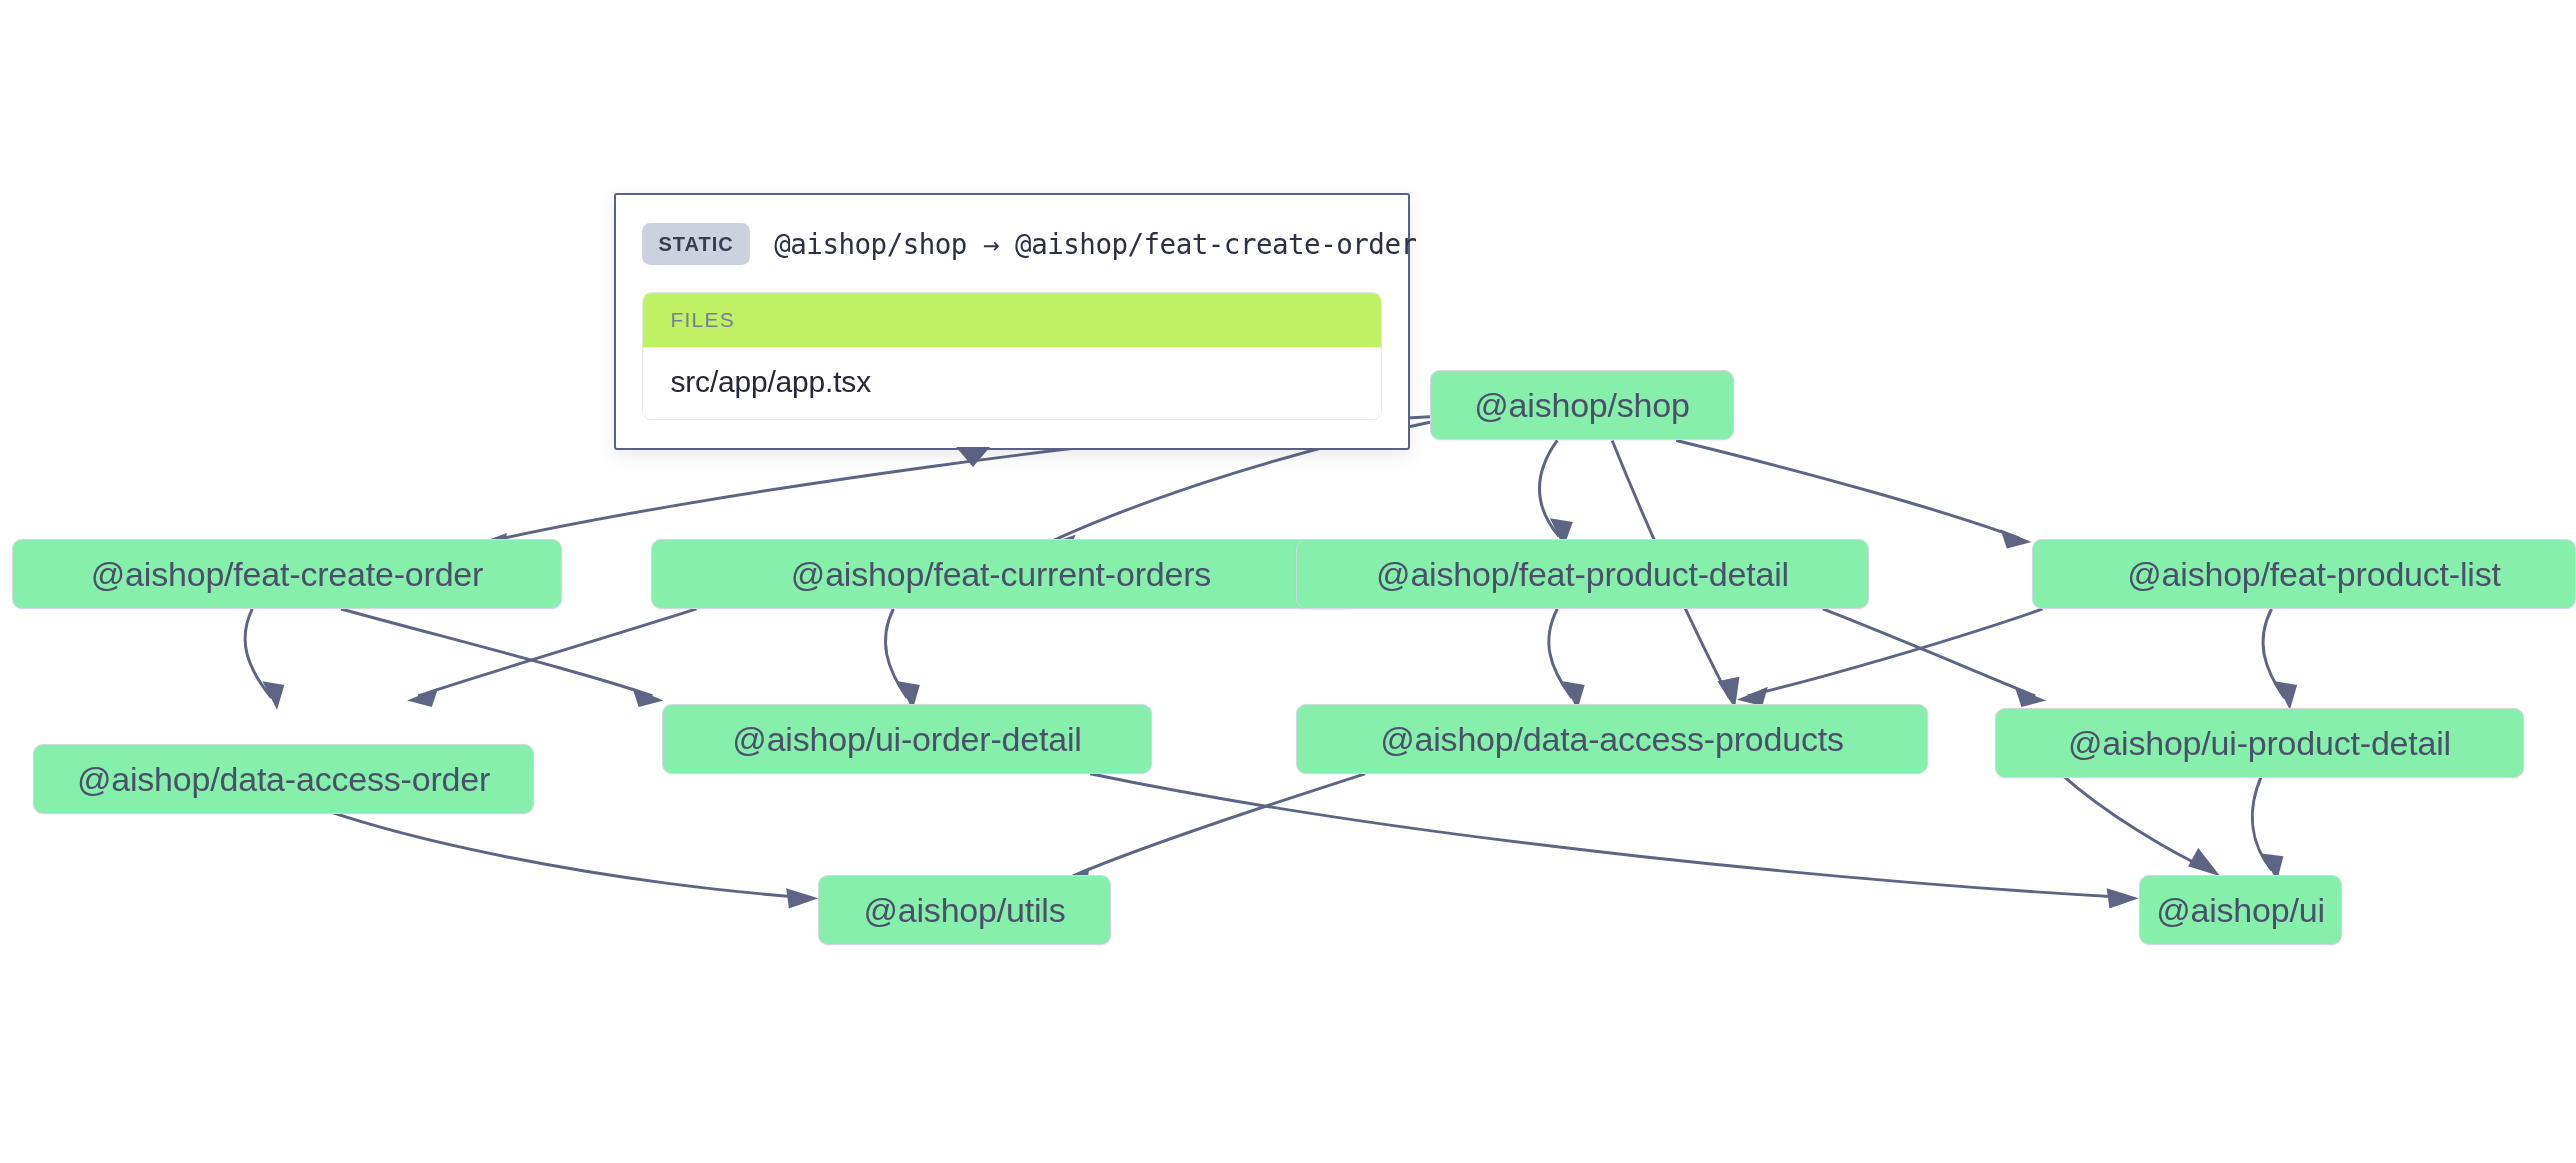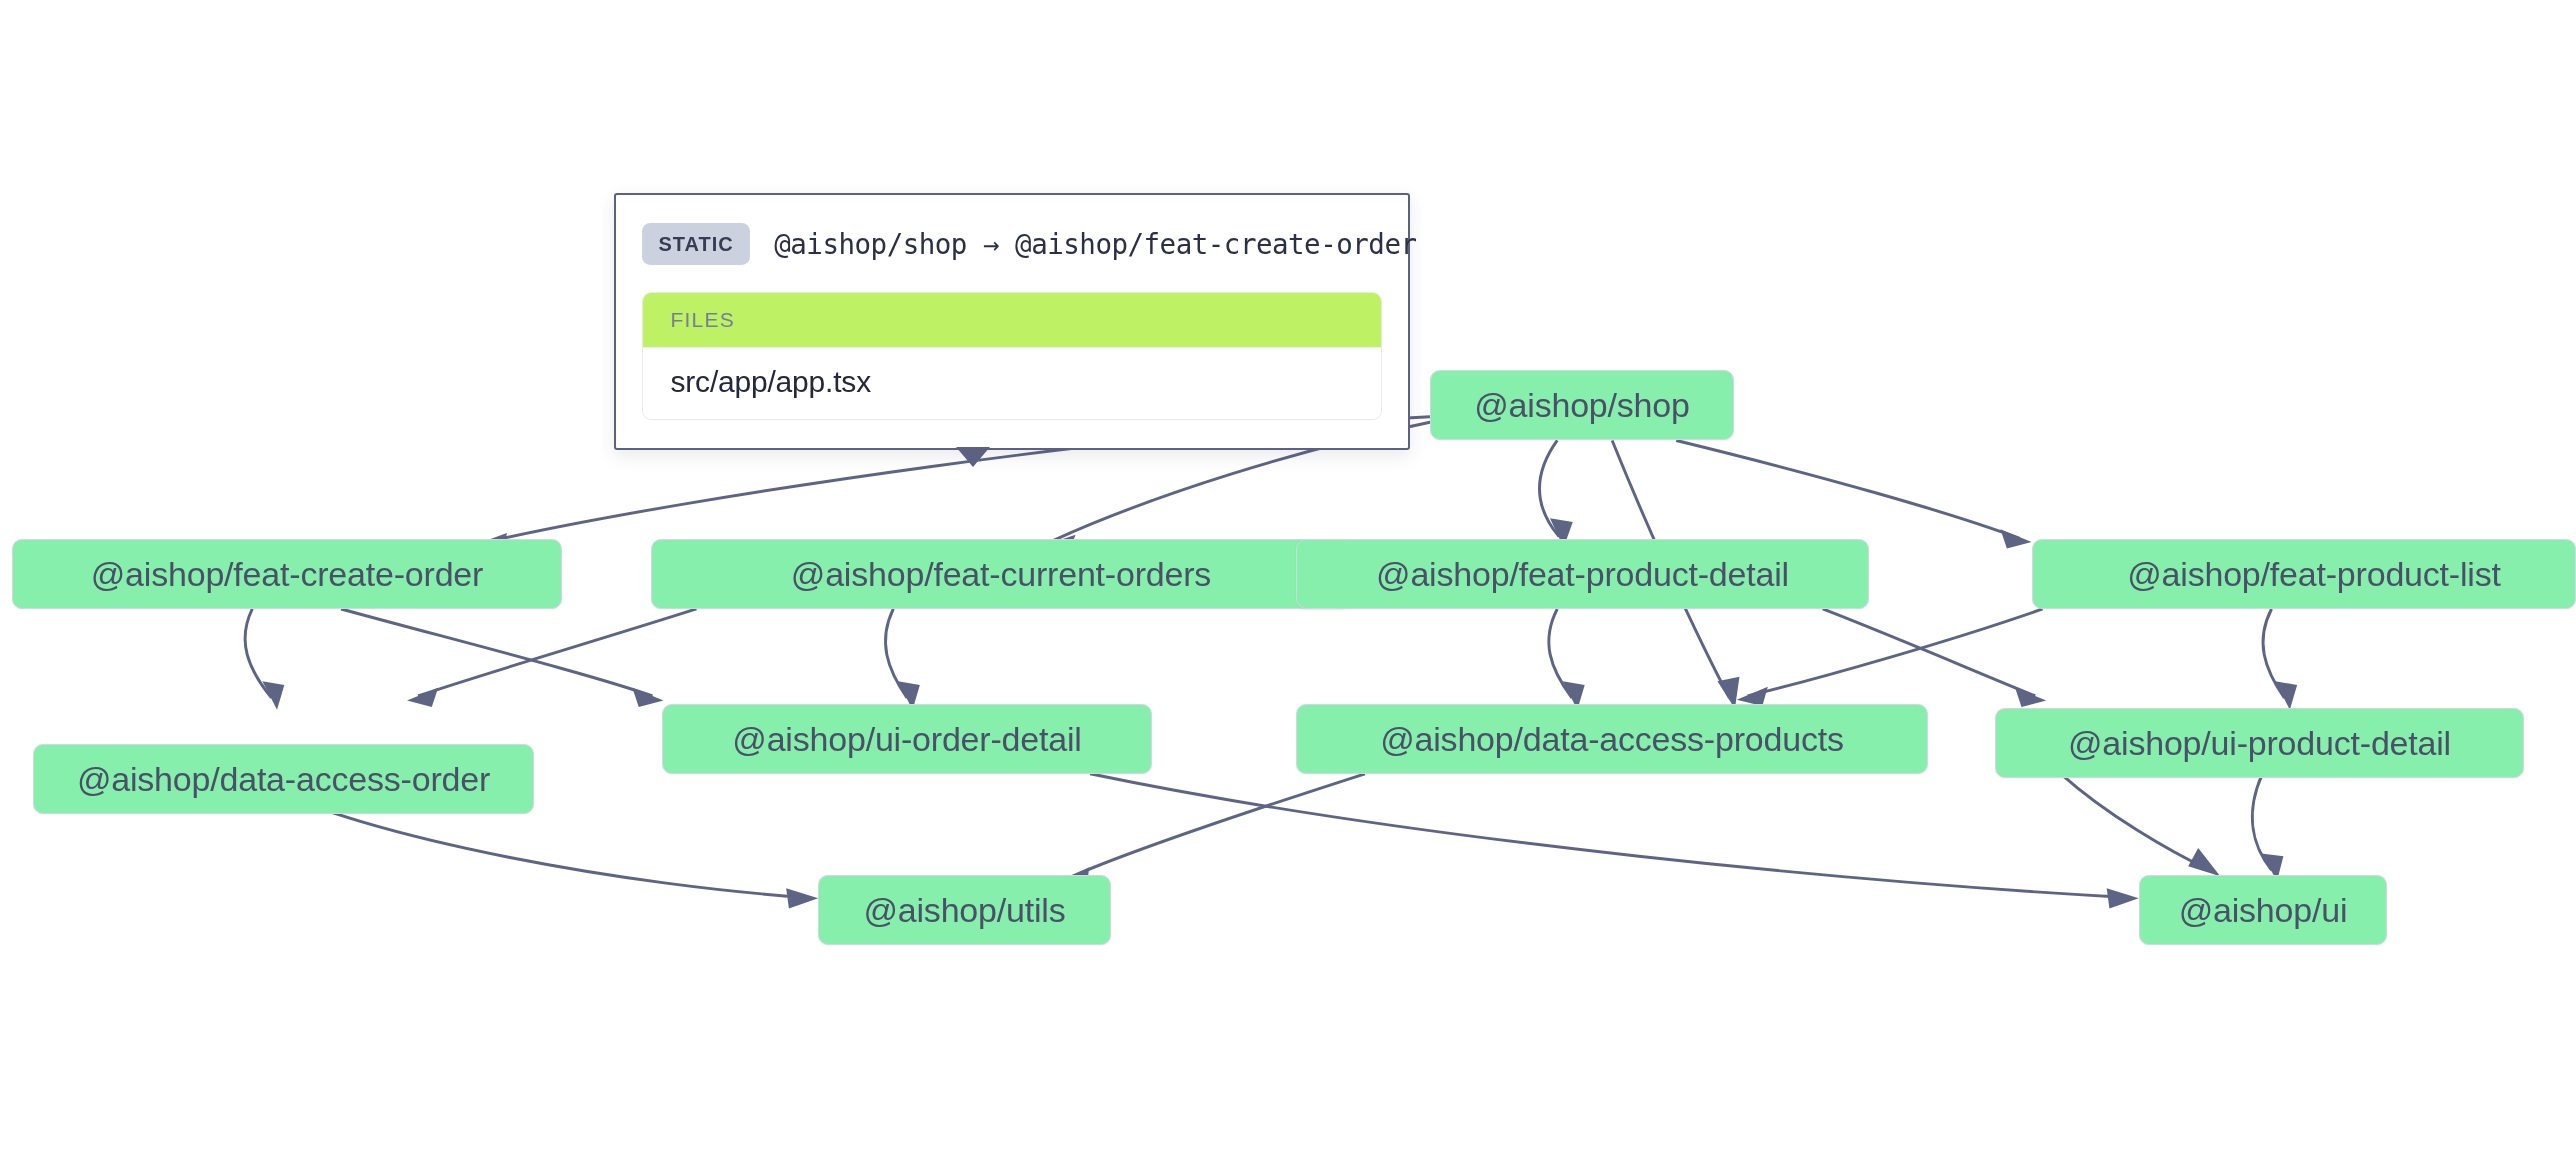--- a/index.html
+++ b/index.html
@@ -186,21 +186,21 @@
   </div>
   <div class="node" style="left: 1296px; top: 704px; width: 632px;">
     <span class="node-label">@aishop/data-access-products</span>
   </div>
   <div class="node" style="left: 1995px; top: 708px; width: 529px;">
     <span class="node-label">@aishop/ui-product-detail</span>
   </div>
   <div class="node" style="left: 818px; top: 875px; width: 293px;">
     <span class="node-label">@aishop/utils</span>
   </div>
-  <div class="node" style="left: 2139px; top: 875px; width: 248px;">
+  <div class="node" style="left: 2139px; top: 875px; width: 203px;">
     <span class="node-label">@aishop/ui</span>
   </div>
 
   <div id="panel">
     <div class="panel-head">
       <span class="badge">STATIC</span>
       <span class="panel-title">@aishop/shop → @aishop/feat-create-order</span>
     </div>
     <div class="files-box">
       <div class="files-head">FILES</div>

